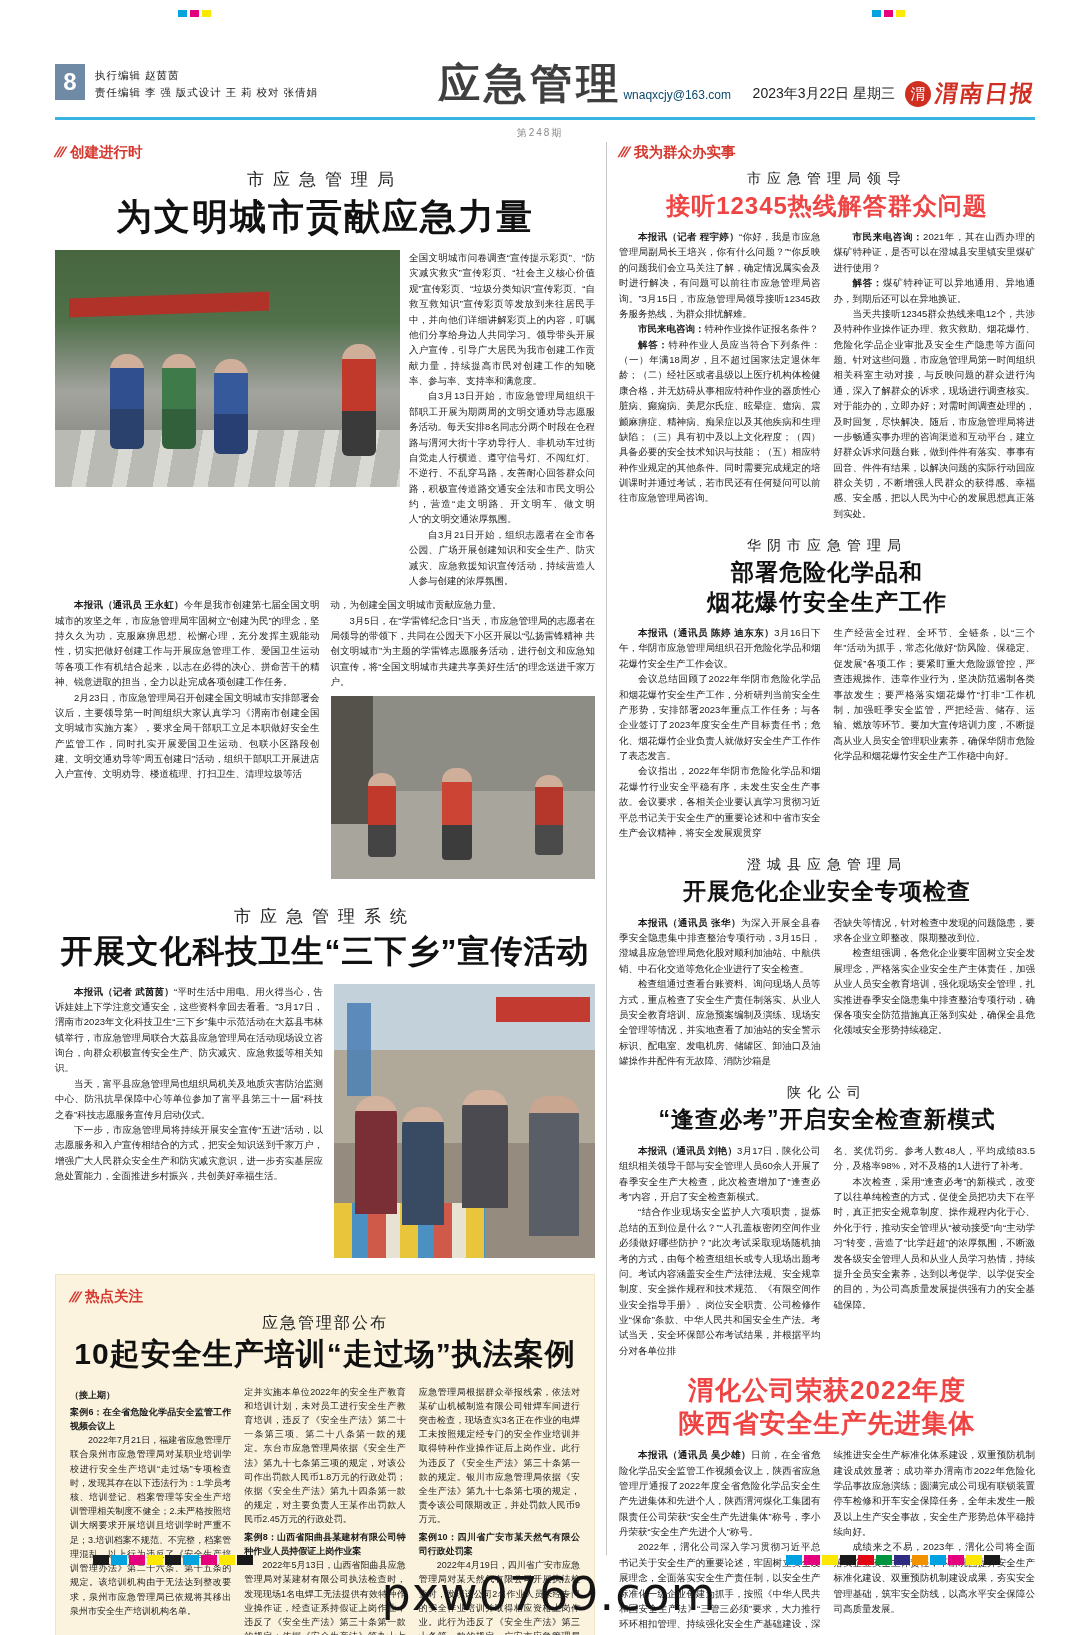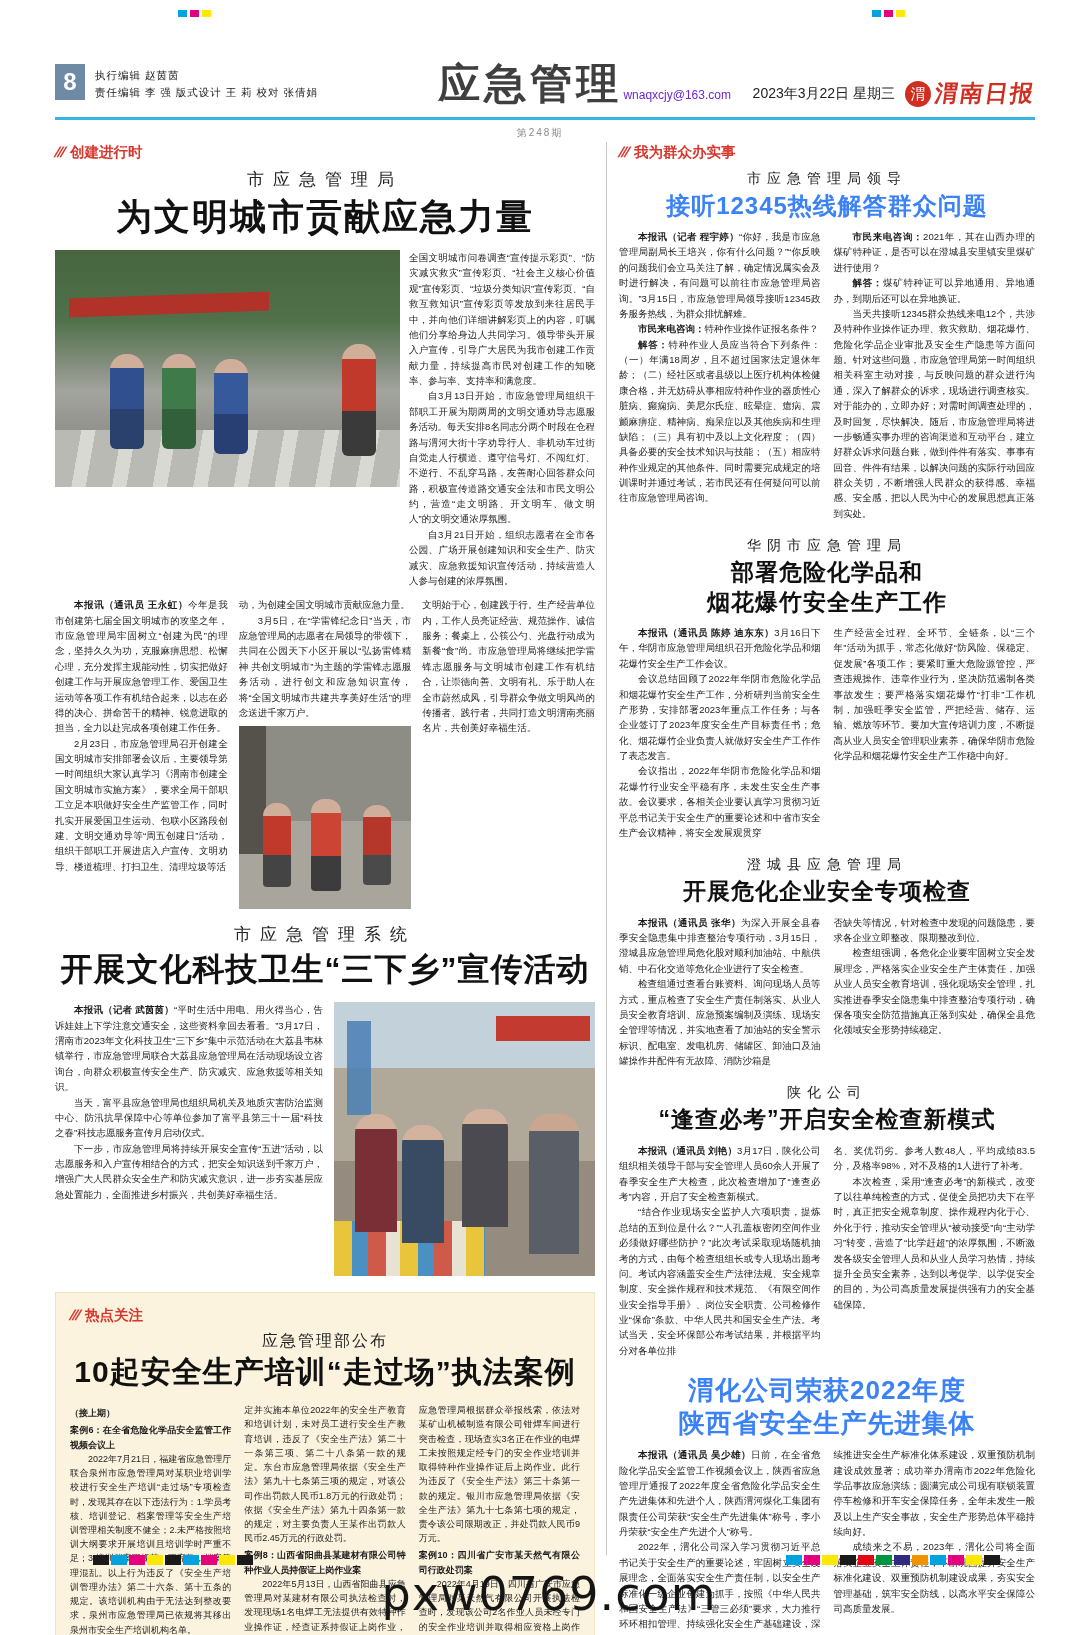--- a/index.html
+++ b/index.html
@@ -13,21 +13,21 @@
   .reg.tr { top:10px; left:872px; }
   .reg span { width:9px; height:7px; display:block; }
 
   
   header { position:absolute; top:58px; left:55px; right:45px; height:62px; border-bottom:3px solid #38b4e2; }
   .pagenum { position:absolute; left:0; top:6px; width:30px; height:36px; background:#6f8aa4; color:#fff;
              font-size:24px; font-weight:bold; text-align:center; line-height:36px; }
   .editors { position:absolute; left:40px; top:9px; font-size:10.5px; line-height:1.6; color:#222; letter-spacing:1px; }
   .section-title { position:absolute; left:50%; transform:translateX(-58%); top:-2px; font-size:42px; font-weight:900;
              color:#3f3f3f; letter-spacing:4px; }
-  .email { position:absolute; left:58%; top:30px; font-size:12px; color:#6d28d9; }
+  .email { position:absolute; left:58%; top:30px; font-size:12px; color:#0c4a6e; }
   .dateline { position:absolute; right:0; top:20px; display:flex; align-items:center; gap:10px; }
   .date { font-size:14px; color:#222; }
   .masthead { display:flex; align-items:center; gap:4px; }
   .m-circle { width:26px; height:26px; border-radius:50%; background:#cf2e21; color:#fff; font-size:15px;
               font-family:"DejaVu Serif", serif; text-align:center; line-height:26px; }
   .m-text { color:#cf2e21; font-family:"DejaVu Serif", serif; font-weight:bold; font-size:23px;
             transform:skewX(-8deg); letter-spacing:2px; }
   .issue { position:absolute; top:126px; left:0; right:0; text-align:center; font-size:10px; color:#8a8a8a; letter-spacing:2px; }
 
   
@@ -38,21 +38,21 @@
   
   .tagline { display:flex; align-items:center; gap:6px; color:#d6382e; font-weight:bold; font-size:14.5px; height:20px; }
   .slashes { font-style:italic; font-weight:900; letter-spacing:-1px; transform:skewX(-12deg); }
 
   
   .kicker { text-align:center; font-family:"DejaVu Serif", serif; color:#242424; }
   .k-big { font-size:17px; letter-spacing:9px; margin-top:6px; }
   .k-small { font-size:14px; letter-spacing:6px; margin-top:2px; }
   .headline-xl { text-align:center; font-size:36px; font-weight:900; letter-spacing:2px; color:#111; margin:2px 0 8px; }
   .headline-l  { text-align:center; font-size:32px; font-weight:900; letter-spacing:1px; color:#111; margin:2px 0 10px; }
-  .headline-m  { text-align:center; font-size:24px; font-weight:800; letter-spacing:1px; color:#3b82f6; margin:3px 0 8px; line-height:1.25; }
+  .headline-m  { text-align:center; font-size:24px; font-weight:800; letter-spacing:1px; color:#ef4444; margin:3px 0 8px; line-height:1.25; }
   .headline-m2 { text-align:center; font-size:23px; font-weight:800; letter-spacing:1px; color:#111; margin:3px 0 8px; line-height:1.28; }
 
   
   .body-s  { font-size:9.5px; line-height:1.62; text-align:justify; color:#1c1c1c; }
   .body-xs { font-size:9px;  line-height:1.58; text-align:justify; color:#1c1c1c; }
   .para { text-indent:2em; }
   .para.noindent { text-indent:0; }
   .para.subhead { text-indent:0; font-weight:bold; margin-top:3px; }
   .lead { font-weight:bold; }
 
@@ -189,27 +189,24 @@
                 <p class="para noindent">动，为创建全国文明城市贡献应急力量。</p>
                 <p class="para">3月5日，在“学雷锋纪念日”当天，市应急管理局的志愿者在局领导的带领下，共同在公园天下小区开展以“弘扬雷锋精神 共创文明城市”为主题的学雷锋志愿服务活动，进行创文和应急知识宣传，将“全国文明城市共建共享美好生活”的理念送进千家万户。</p>
               </div>
             <div class="photo photo2">
               <i class="door"></i>
               <i class="v1"></i>
               <i class="v2"></i>
               <i class="v3"></i>
             </div>
           </div>
-          <div class="c body-s">
-              <p class="para noindent">文明始于心，创建践于行。生产经营单位内，工作人员亮证经营、规范操作、诚信服务；餐桌上，公筷公勺、光盘行动成为新餐“食”尚。市应急管理局将继续把学雷锋志愿服务与文明城市创建工作有机结合，让崇德向善、文明有礼、乐于助人在全市蔚然成风，引导群众争做文明风尚的传播者、践行者，共同打造文明渭南亮丽名片，共创美好幸福生活。</p>
-            </div>
-        </div>
-      </article>
-
-      <article style="margin-top:14px;">
+        </div>
+      </article>
+
+      <article style="margin-top:26px;">
         <div class="kicker k-big">市应急管理系统</div>
         <h1 class="headline-l">开展文化科技卫生“三下乡”宣传活动</h1>
         <div class="a2-row">
           <div class="a2-text body-s">
               <p class="para"><span class="lead">本报讯（记者 武茵茵）</span>“平时生活中用电、用火得当心，告诉娃娃上下学注意交通安全，这些资料拿回去看看。”3月17日，渭南市2023年文化科技卫生“三下乡”集中示范活动在大荔县韦林镇举行，市应急管理局联合大荔县应急管理局在活动现场设立咨询台，向群众积极宣传安全生产、防灾减灾、应急救援等相关知识。</p>
               <p class="para">当天，富平县应急管理局也组织局机关及地质灾害防治监测中心、防汛抗旱保障中心等单位参加了富平县第三十一届“科技之春”科技志愿服务宣传月启动仪式。</p>
               <p class="para">下一步，市应急管理局将持续开展安全宣传“五进”活动，以志愿服务和入户宣传相结合的方式，把安全知识送到千家万户，增强广大人民群众安全生产和防灾减灾意识，进一步夯实基层应急处置能力，全面推进乡村振兴，共创美好幸福生活。</p>
             </div>
           <div class="photo photo3">
             <i class="banner"></i>

